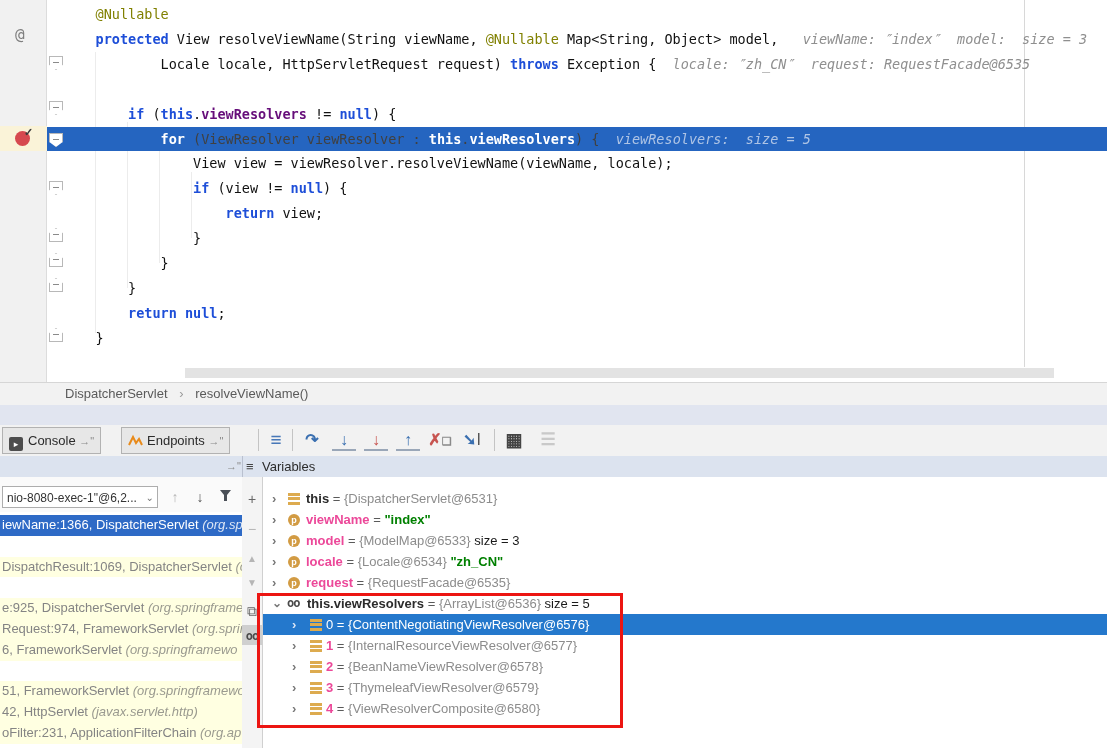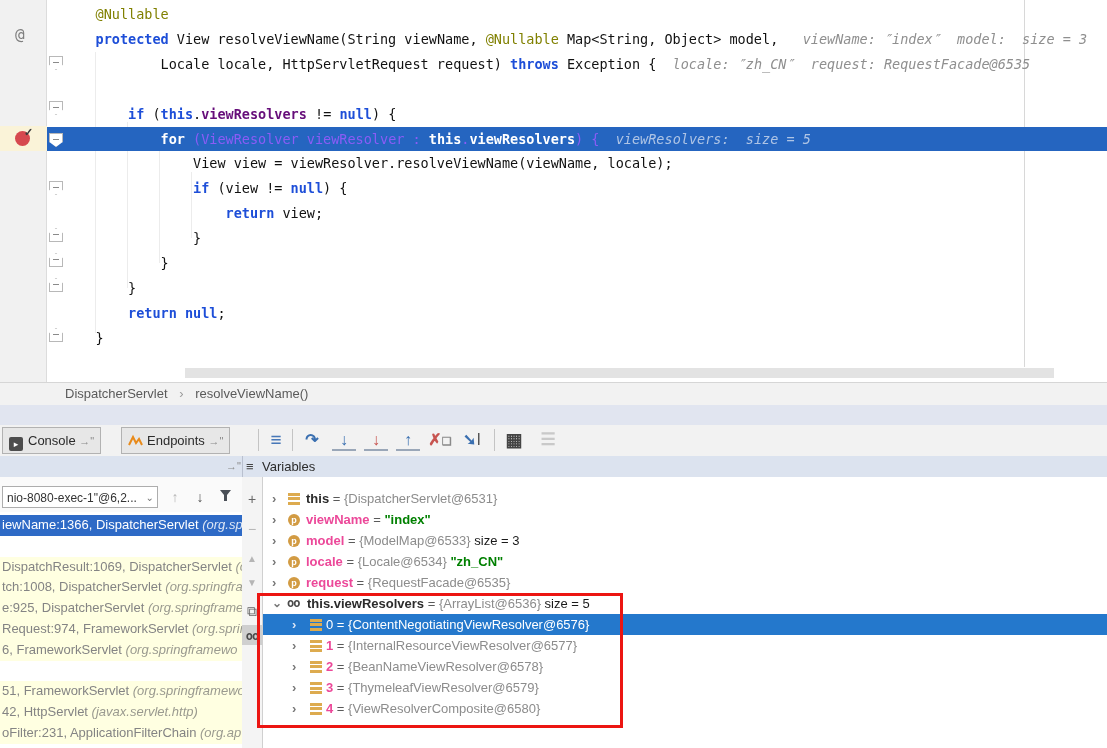--- a/index.html
+++ b/index.html
@@ -20,21 +20,21 @@
       font-family:"DejaVu Sans Mono",monospace;font-size:13.5px;z-index:3;}
   .fold{position:absolute;left:49px;width:12px;height:12px;background:#fff;border:1px solid #b8b8b8;z-index:4;}
   .fold.down{clip-path:polygon(0 0,100% 0,100% 62%,50% 100%,0 62%);}
   .fold.up{clip-path:polygon(50% 0,100% 38%,100% 100%,0 100%,0 38%);}
   .fold::after{content:"";position:absolute;left:3px;top:5px;width:6px;height:1px;background:#8a8a8a;}
   .hscroll{position:absolute;left:185px;top:368px;width:869px;height:10px;background:#e3e3e3;}
 
   
   .c-pl{color:#111}.c-kw{color:#1d4ed8;font-weight:bold}.c-ann{color:#808000}
   .c-fld{color:#660e7a;font-weight:bold}.c-hint{color:#8f8f8f;font-style:italic}
-  .c-wpl{color:#8b5cf6}.c-wkw{color:#fff;font-weight:bold}.c-whint{color:#aec4e5;font-style:italic}
+  .c-wpl{color:#404040}.c-wkw{color:#fff;font-weight:bold}.c-whint{color:#aec4e5;font-style:italic}
 
   
   .crumbbar{position:absolute;left:0;top:382px;width:1107px;height:22px;background:#f2f2f2;
             border-top:1px solid #d6d6d6;border-bottom:1px solid #d6d6d6;line-height:22px;color:#5a5a5a;}
   .crumbbar span{vertical-align:top;}
   .crumb-sep{color:#9a9a9a;margin:0 8px;}
   .band{position:absolute;left:0;top:405px;width:1107px;height:20px;background:#e1e5f0;}
 
   
   .dtoolbar{position:absolute;left:0;top:425px;width:1107px;height:31px;background:#f2f2f2;border-bottom:1px solid #aaa;}
@@ -184,21 +184,20 @@
       <div class="thread-ico" style="left:165px;color:#b5b5b5">↑</div>
       <div class="thread-ico" style="left:190px;color:#565656">↓</div>
       <div class="thread-ico" style="left:215px">
         <svg width="13" height="13">
             <path d="M1,1 L12,1 L8,6 L8,12 L5,12 L5,6 Z" fill="#4a4f57"></path>
           </svg>
       </div>
     </div>
     <div class="frow sel" style="top:38px"><span class="c-fw">iewName:1366, DispatcherServlet </span><span class="c-fwi">(org.sp</span></div>
     <div class="frow" style="top:79.6px"><span class="c-fn">DispatchResult:1069, DispatcherServlet </span><span class="c-fi">(or</span></div>
-    <div class="frow" style="top:100.4px"><span class="c-fn">tch:1008, DispatcherServlet </span><span class="c-fi">(org.springfra</span></div>
     <div class="frow" style="top:121.2px"><span class="c-fn">e:925, DispatcherServlet </span><span class="c-fi">(org.springframe</span></div>
     <div class="frow" style="top:142px"><span class="c-fn">Request:974, FrameworkServlet </span><span class="c-fi">(org.sprin</span></div>
     <div class="frow" style="top:162.8px"><span class="c-fn">6, FrameworkServlet </span><span class="c-fi">(org.springframewo</span></div>
     <div class="frow" style="top:204.4px"><span class="c-fn">51, FrameworkServlet </span><span class="c-fi">(org.springframewo</span></div>
     <div class="frow" style="top:225.2px"><span class="c-fn">42, HttpServlet </span><span class="c-fi">(javax.servlet.http)</span></div>
     <div class="frow" style="top:246px"><span class="c-fn">oFilter:231, ApplicationFilterChain </span><span class="c-fi">(org.ap</span></div>
   </div>
 
   <div class="vtools">
     <div class="vbtn" style="top:12px">+</div>

